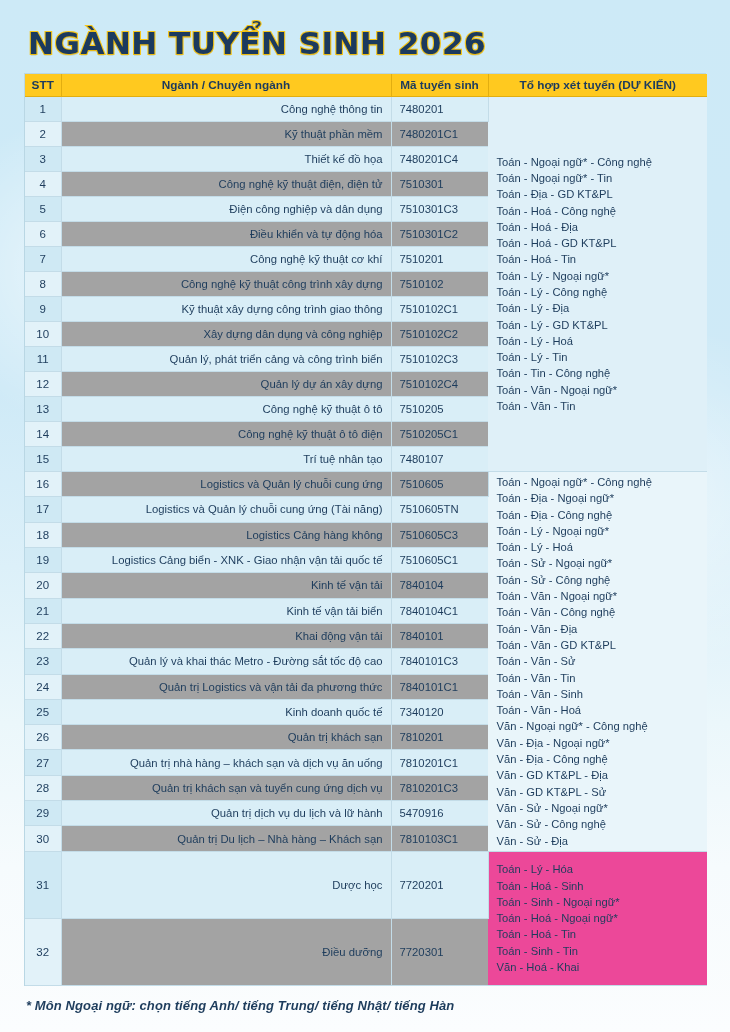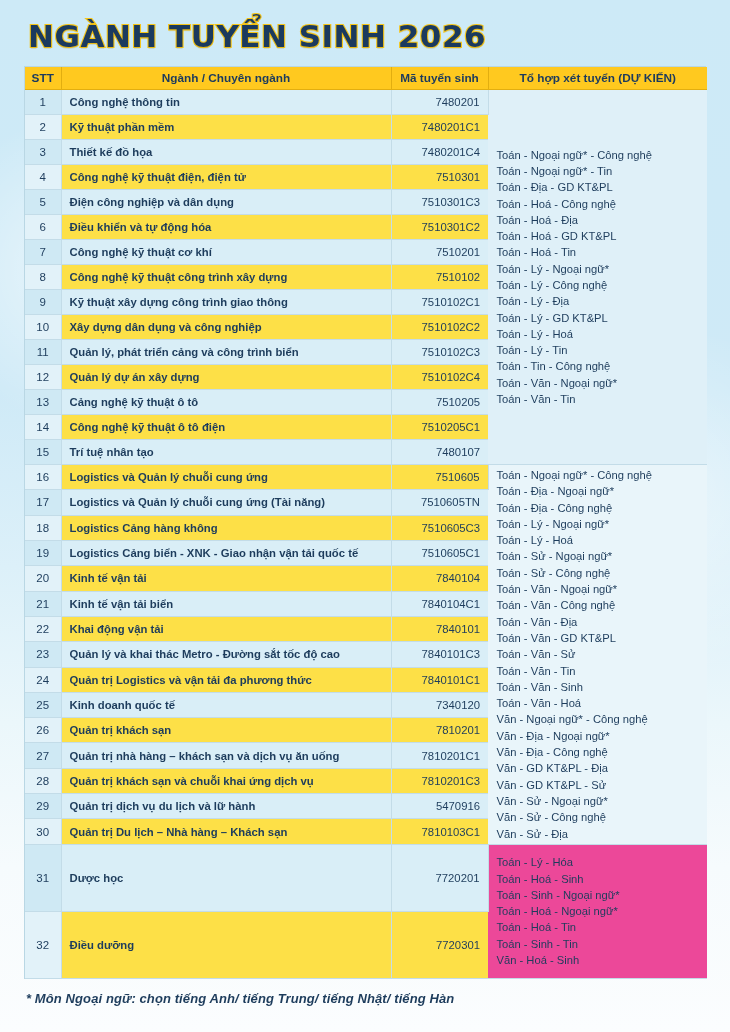--- a/index.html
+++ b/index.html
@@ -41,21 +41,21 @@
   }
   .bg-blob.b3 {
     left: 120px; top: 430px;
     width: 420px; height: 360px;
     background: radial-gradient(circle at 50% 50%, rgba(255,255,255,.50), rgba(255,255,255,0) 72%);
   }
 
   .page {
     position: relative;
     z-index: 2;
-    padding: 0 24px;
+    padding: 7px 24px;
   }
 
   
   .title {
     margin: 0;
     padding: 18px 0 12px 4px;
     font-size: 31px;
     font-weight: 700;
     letter-spacing: .5px;
     color: #1b3a5e;
@@ -105,30 +105,30 @@
     padding: 2px 8px;
     vertical-align: middle;
   }
   table.matrix tbody td:last-child { border-right: none; }
 
   td.stt {
     text-align: center;
     font-size: 11.5px;
     padding: 2px 2px;
   }
-  td.name { text-align: left; font-weight: bold; }
-  td.code { text-align: right; }
+  td.name { text-align: right; }
+  td.code { text-align: left; }
 
   
   tbody tr.odd  td.stt  { background: #cfe9f4; }
   tbody tr.odd  td.name,
   tbody tr.odd  td.code { background: #d9eef7; }
   tbody tr.even td.stt  { background: #e2f2f9; }
   tbody tr.even td.name,
-  tbody tr.even td.code { background: #fde047; }
+  tbody tr.even td.code { background: #a3a3a3; }
 
   td.combo {
     background: #dff0f8;
     vertical-align: middle;
     padding: 5px 4px 5px 9px;
     line-height: 16.3px;
     font-size: 11.2px;
     text-align: left;
   }
   td.combo.g2 { background: #e9f5fa; }
@@ -249,21 +249,21 @@
             <td class="name">Quản lý, phát triển cảng và công trình biển</td>
             <td class="code">7510102C3</td>
           </tr>
           <tr class="even">
             <td class="stt">12</td>
             <td class="name">Quản lý dự án xây dựng</td>
             <td class="code">7510102C4</td>
           </tr>
           <tr class="odd">
             <td class="stt">13</td>
-            <td class="name">Cảng nghệ kỹ thuật ô tô</td>
+            <td class="name">Công nghệ kỹ thuật ô tô</td>
             <td class="code">7510205</td>
           </tr>
           <tr class="even">
             <td class="stt">14</td>
             <td class="name">Công nghệ kỹ thuật ô tô điện</td>
             <td class="code">7510205C1</td>
           </tr>
           <tr class="odd">
             <td class="stt">15</td>
             <td class="name">Trí tuệ nhân tạo</td>
@@ -349,21 +349,21 @@
             <td class="name">Quản trị khách sạn</td>
             <td class="code">7810201</td>
           </tr>
           <tr class="odd">
             <td class="stt">27</td>
             <td class="name">Quản trị nhà hàng – khách sạn và dịch vụ ăn uống</td>
             <td class="code">7810201C1</td>
           </tr>
           <tr class="even">
             <td class="stt">28</td>
-            <td class="name">Quản trị khách sạn và chuỗi khai ứng dịch vụ</td>
+            <td class="name">Quản trị khách sạn và tuyển cung ứng dịch vụ</td>
             <td class="code">7810201C3</td>
           </tr>
           <tr class="odd">
             <td class="stt">29</td>
             <td class="name">Quản trị dịch vụ du lịch và lữ hành</td>
             <td class="code">5470916</td>
           </tr>
           <tr class="even">
             <td class="stt">30</td>
             <td class="name">Quản trị Du lịch – Nhà hàng – Khách sạn</td>
@@ -373,21 +373,21 @@
             <td class="stt">31</td>
             <td class="name">Dược học</td>
             <td class="code">7720201</td>
             <td class="combo g3" rowspan="2">
               <span class="line">Toán - Lý - Hóa</span>
               <span class="line">Toán - Hoá - Sinh</span>
               <span class="line">Toán - Sinh - Ngoại ngữ*</span>
               <span class="line">Toán - Hoá - Ngoại ngữ*</span>
               <span class="line">Toán - Hoá - Tin</span>
               <span class="line">Toán - Sinh - Tin</span>
-              <span class="line">Văn - Hoá - Sinh</span>
+              <span class="line">Văn - Hoá - Khai</span>
             </td>
           </tr>
           <tr class="even tall">
             <td class="stt">32</td>
             <td class="name">Điều dưỡng</td>
             <td class="code">7720301</td>
           </tr>
         </tbody>
     </table>
   </div>

